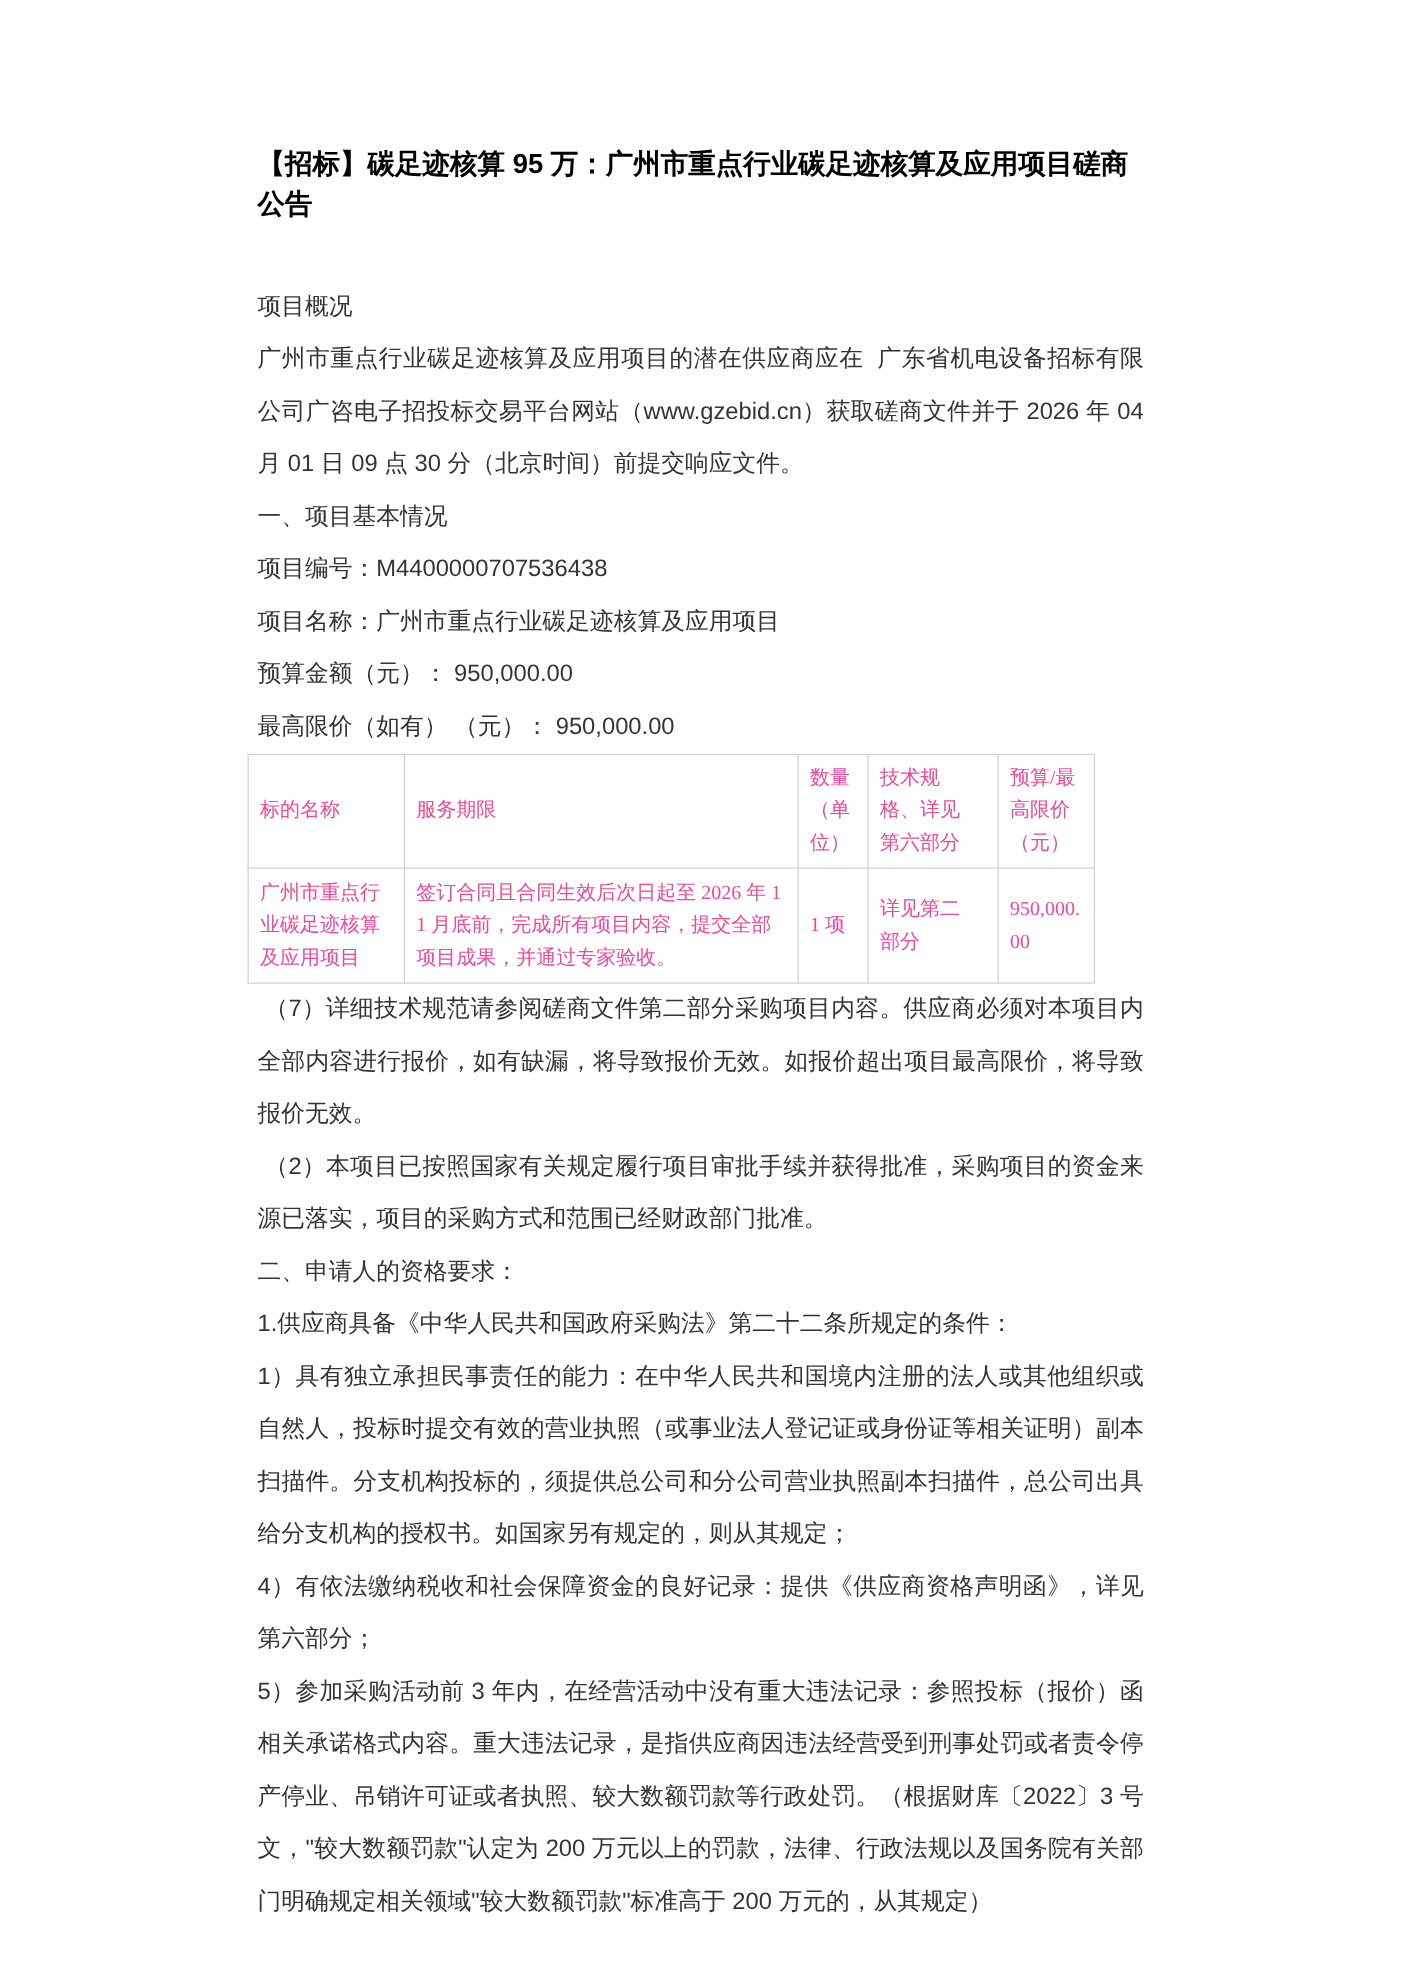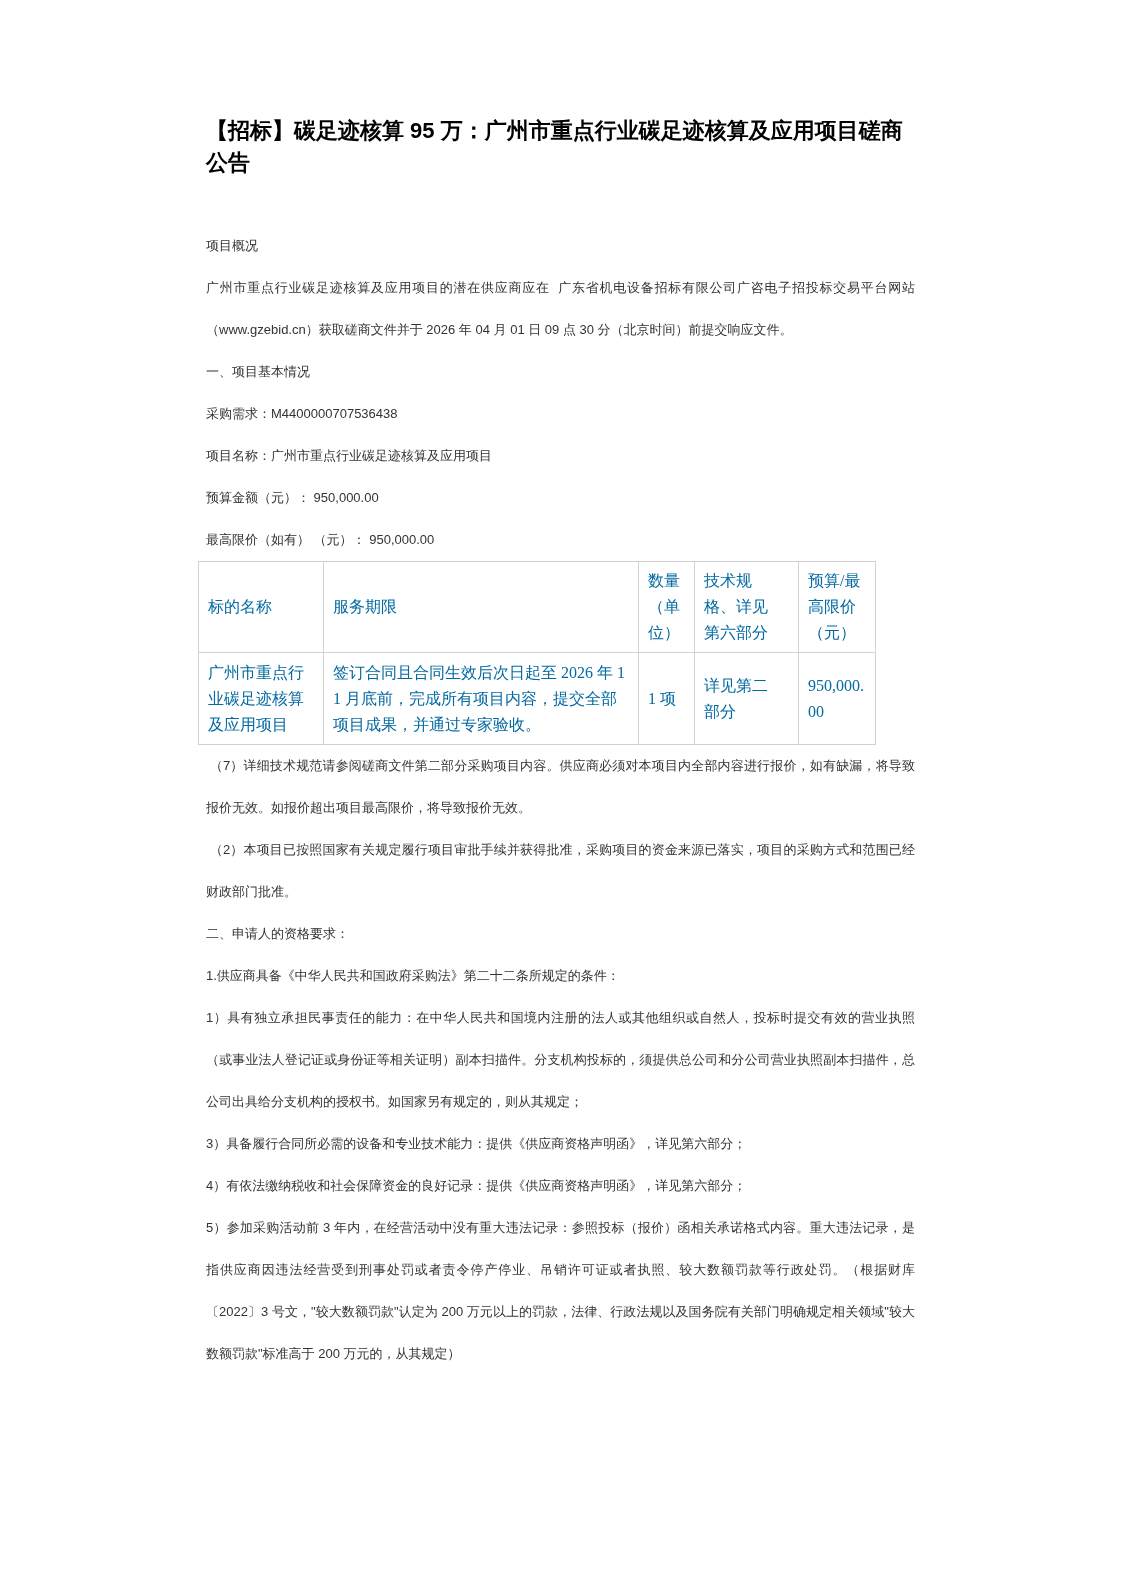--- a/index.html
+++ b/index.html
@@ -22,42 +22,42 @@
   .doc-title {
     margin: 0 0 46px 0;
     font-size: 22px;
     line-height: 32px;
     font-weight: 700;
     color: #000000;
     text-align: left;
   }
   .para {
     margin: 0;
-    font-size: 13px;
+    font-size: 19px;
     line-height: 42px;
     font-weight: 400;
     text-align: justify;
     white-space: pre-wrap;
     word-break: break-word;
   }
   table.demand {
     border-collapse: collapse;
     table-layout: fixed;
     width: 677px;
     margin: 0 0 0 -8px;
     background: #ffffff;
   }
   table.demand th,
   table.demand td {
     border: 1px solid #d2d2d2;
     font-family: "Liberation Serif", serif;
     font-size: 16px;
     line-height: 26px;
     font-weight: 400;
-    color: #0369a1;
+    color: #ec4899;
     text-align: left;
     vertical-align: middle;
     padding: 6px 8px 6px 9px;
     word-break: break-all;
     white-space: normal;
     box-sizing: border-box;
   }
   table.demand col.c1 { width: 125px; }
   table.demand col.c2 { width: 315px; }
   table.demand col.c3 { width: 56px; }
@@ -72,21 +72,21 @@
 <body>
 
 <div class="page">
 
   <h1 class="doc-title">【招标】碳足迹核算 95 万：广州市重点行业碳足迹核算及应用项目磋商公告</h1>
 
   <p class="para">项目概况</p>
   <p class="para">广州市重点行业碳足迹核算及应用项目的潜在供应商应在  广东省机电设备招标有限公司广咨电子招投标交易平台网站（www.gzebid.cn）获取磋商文件并于 2026 年 04 月 01 日 09 点 30 分（北京时间）前提交响应文件。</p>
 
   <p class="para">一、项目基本情况</p>
-  <p class="para">采购需求：M4400000707536438</p>
+  <p class="para">项目编号：M4400000707536438</p>
   <p class="para">项目名称：广州市重点行业碳足迹核算及应用项目</p>
   <p class="para">预算金额（元）： 950,000.00</p>
   <p class="para">最高限价（如有） （元）： 950,000.00</p>
 
   <table class="demand">
     <colgroup>
       <col class="c1">
         <col class="c2">
         <col class="c3">
         <col class="c4">
@@ -109,17 +109,16 @@
       </tr>
     </tbody>
   </table>
 
   <p class="para"> （7）详细技术规范请参阅磋商文件第二部分采购项目内容。供应商必须对本项目内全部内容进行报价，如有缺漏，将导致报价无效。如报价超出项目最高限价，将导致报价无效。</p>
   <p class="para"> （2）本项目已按照国家有关规定履行项目审批手续并获得批准，采购项目的资金来源已落实，项目的采购方式和范围已经财政部门批准。</p>
 
   <p class="para">二、申请人的资格要求：</p>
   <p class="para">1.供应商具备《中华人民共和国政府采购法》第二十二条所规定的条件：</p>
   <p class="para">1）具有独立承担民事责任的能力：在中华人民共和国境内注册的法人或其他组织或自然人，投标时提交有效的营业执照（或事业法人登记证或身份证等相关证明）副本扫描件。分支机构投标的，须提供总公司和分公司营业执照副本扫描件，总公司出具给分支机构的授权书。如国家另有规定的，则从其规定；</p>
-  <p class="para">3）具备履行合同所必需的设备和专业技术能力：提供《供应商资格声明函》，详见第六部分；</p>
   <p class="para">4）有依法缴纳税收和社会保障资金的良好记录：提供《供应商资格声明函》，详见第六部分；</p>
   <p class="para">5）参加采购活动前 3 年内，在经营活动中没有重大违法记录：参照投标（报价）函相关承诺格式内容。重大违法记录，是指供应商因违法经营受到刑事处罚或者责令停产停业、吊销许可证或者执照、较大数额罚款等行政处罚。（根据财库〔2022〕3 号文，"较大数额罚款"认定为 200 万元以上的罚款，法律、行政法规以及国务院有关部门明确规定相关领域"较大数额罚款"标准高于 200 万元的，从其规定）</p>
 
 </div>
 
 </body></html>

